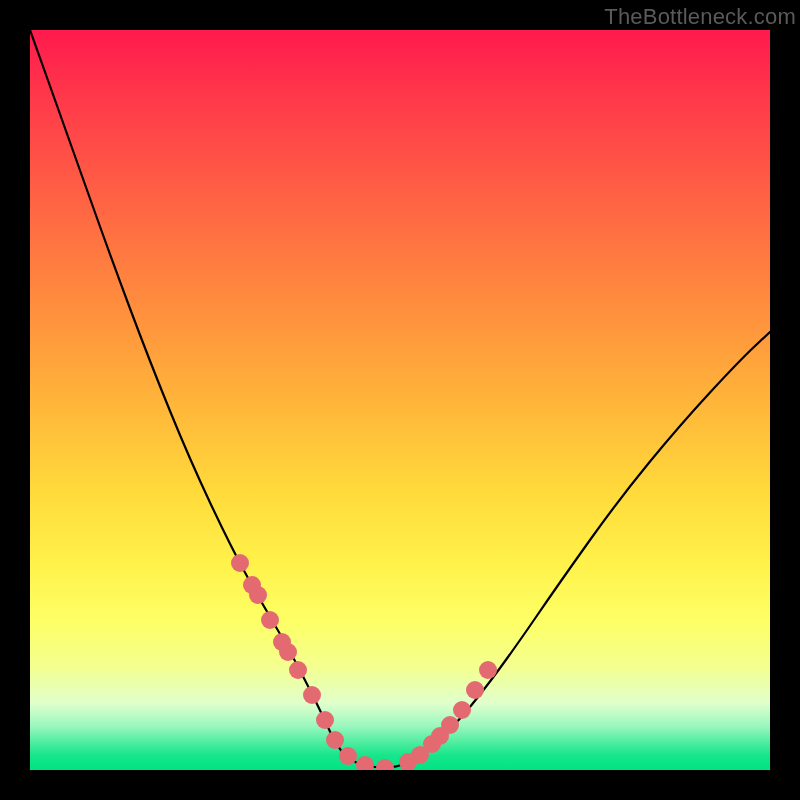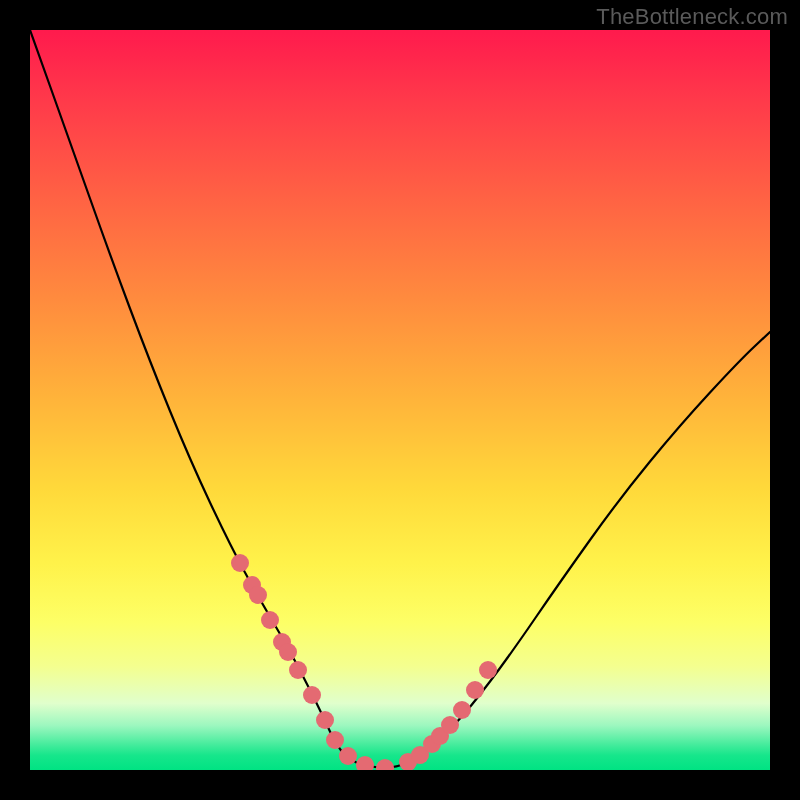--- a/index.html
+++ b/index.html
@@ -29,21 +29,21 @@
       #e0ffcc 91%,
       #9cf7bf 94%,
       #47ec9d 96.5%,
       #17e68b 98%,
       #00e383 100%
     );
   }
   .watermark {
     position: absolute;
     top: 4px;
-    right: 12px;
+    right: 4px;
     font-family: Arial, Helvetica, sans-serif;
     font-size: 22px;
     color: #5a5a5a;
     letter-spacing: 0.2px;
     user-select: none;
   }
   svg.curve {
     position: absolute;
     left: 0;
     top: 0;

